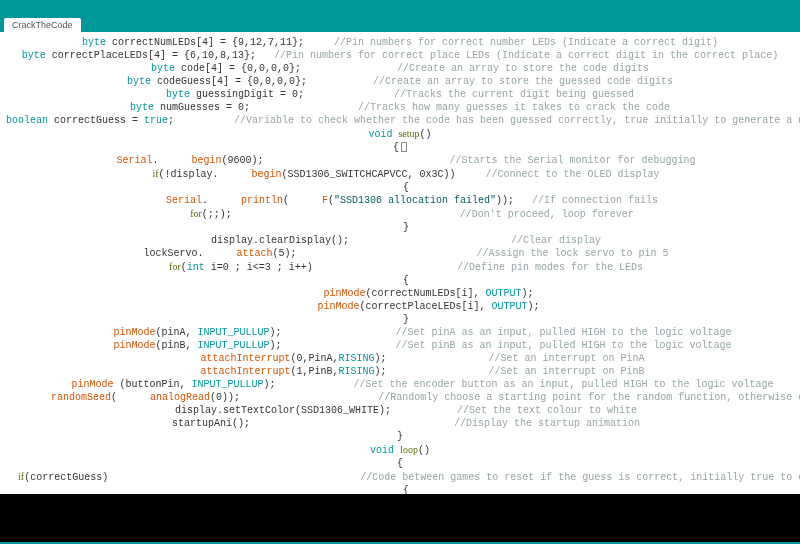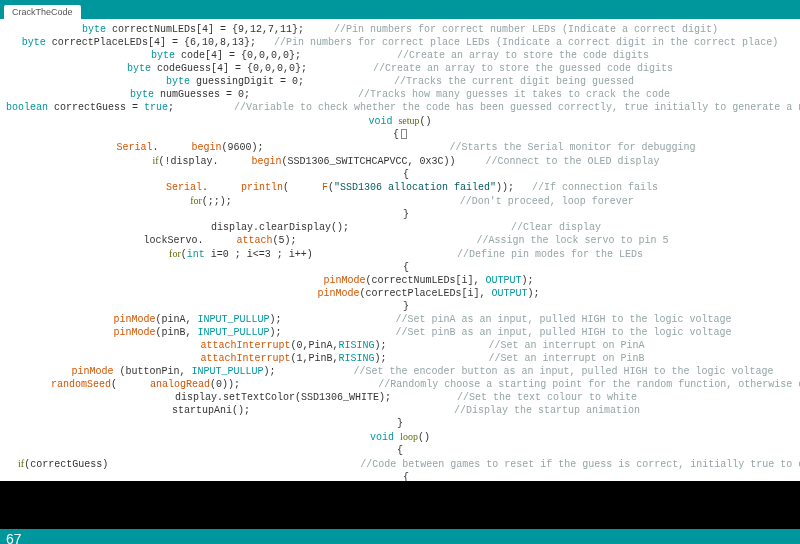--- a/index.html
+++ b/index.html
@@ -7,21 +7,21 @@
     font-family: Monaco, 'Courier New', monospace;
     font-size: 10px;
     background: #00979c;
     width: 800px;
     height: 544px;
     overflow: hidden;
     position: relative;
   }
   .tab-bar {
     background: #00979c;
-    height: 19px;
+    height: 32px;
     display: flex;
     align-items: flex-end;
     padding-left: 4px;
   }
   .tab {
     background: #ffffff;
     color: #555;
     font-size: 9px;
     padding: 2px 8px;
     border-radius: 2px 2px 0 0;

